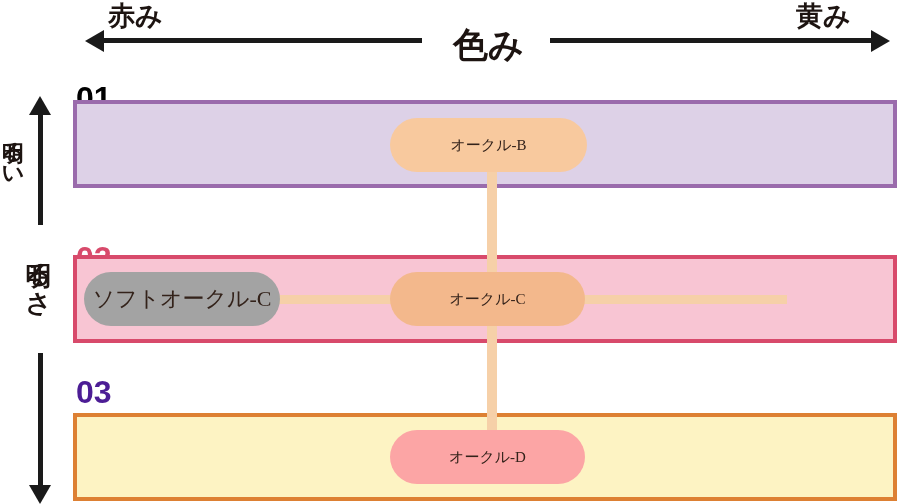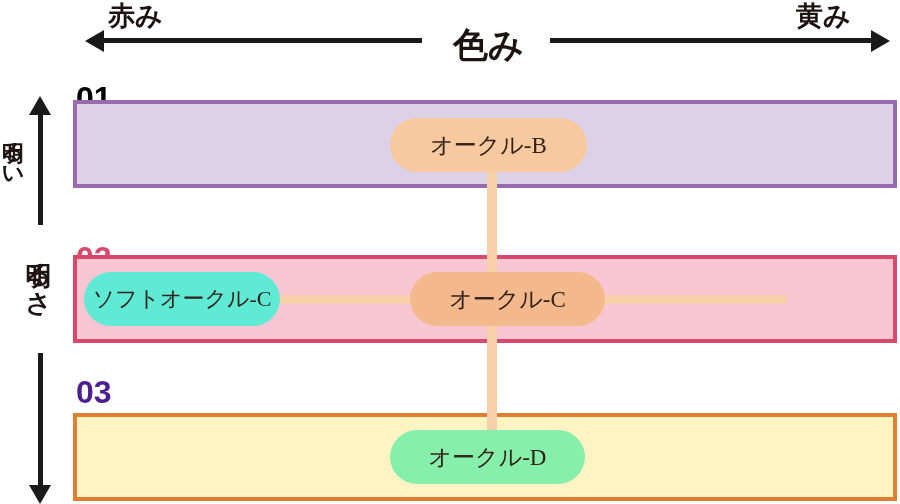--- a/index.html
+++ b/index.html
@@ -70,34 +70,34 @@
   .connector { background: #f6d0a8; z-index: 1; }
 
   
   .pill {
     height: 54px;
     border-radius: 27px;
     display: flex;
     align-items: center;
     justify-content: center;
     z-index: 2;
-    font-size: 23px;
+    font-size: 15px;
     color: #33221a;
     white-space: nowrap;
     line-height: 1;
   }
   .pill-peach  { background: #f8c99e; }  
-  .pill-soft   { background: #5eead4; }  
+  .pill-soft   { background: #a3a3a3; }  
   .pill-mid    { background: #f3b88c; }  
-  .pill-dark   { background: #86efac; }  
+  .pill-dark   { background: #fca5a5; }  
 
   .p-ochre-b  { left: 390px; top: 118px; width: 197px; }
   .p-beige-b  { left: 692px; top: 118px; width: 193px; }
   .p-softc    { left: 84px;  top: 272px; width: 196px; font-size: 22px; }
-  .p-ochre-c  { left: 410px; top: 272px; width: 195px; justify-content: center; }
+  .p-ochre-c  { left: 390px; top: 272px; width: 195px; justify-content: center; }
   .p-beige-c  { left: 692px; top: 272px; width: 190px; }
   .p-ochre-d  { left: 390px; top: 430px; width: 195px; }
   .p-beige-d  { left: 692px; top: 430px; width: 190px; }
 </style>
 </head>
 <body>
 
 <div class="stage">
 
   <span class="abs axis-label h-end" style="left:108px; top:3px;">赤み</span>

